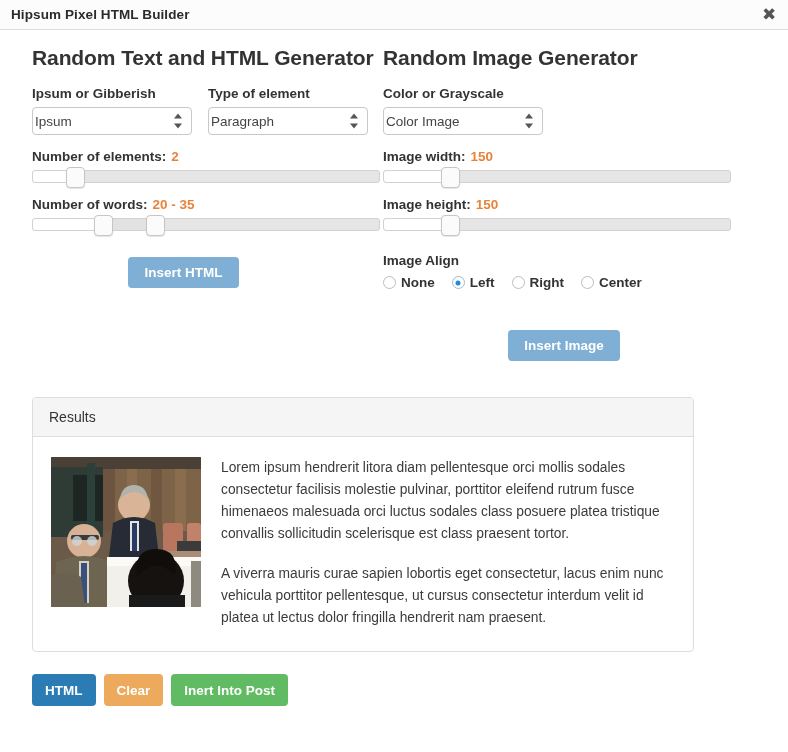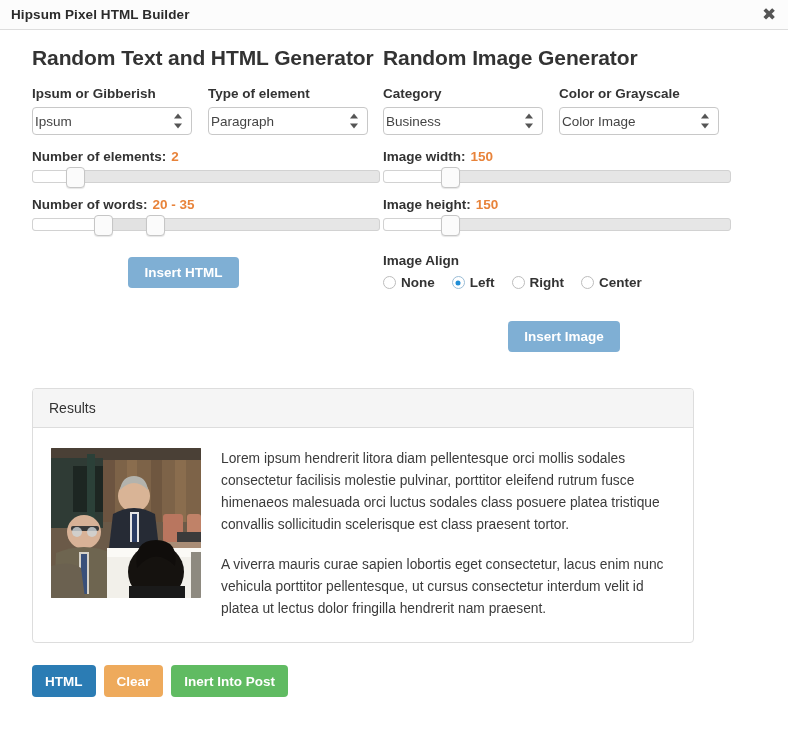--- a/index.html
+++ b/index.html
@@ -195,21 +195,21 @@
     background: #7fafd4;
     height: 31px;
     padding: 0 16px;
   }
   .insert-html-wrap {
     margin-top: 26px;
     text-align: center;
     padding-right: 40px;
   }
   .insert-image-wrap {
-    margin-top: 31px;
+    margin-top: 40px;
     text-align: center;
     padding-right: 30px;
   }
 
   
   .radio-group-label {
     font-size: 13.5px;
     font-weight: bold;
     color: #333333;
     margin-top: 22px;
@@ -375,30 +375,20 @@
 
     <div class="insert-html-wrap">
       <button class="btn btn-insert">Insert HTML</button>
     </div>
   </div>
 
   <div class="col col-right">
     <h2 class="section-title">Random Image Generator</h2>
 
     <div class="field-row">
-      <div class="field">
-        <div class="field-label">Category</div>
-        <div class="select">
-          <span>Business</span>
-          <span class="select-arrows">
-              <i class="up"></i>
-              <i class="dn"></i>
-            </span>
-        </div>
-      </div>
       <div class="field">
         <div class="field-label">Color or Grayscale</div>
         <div class="select">
           <span>Color Image</span>
           <span class="select-arrows">
               <i class="up"></i>
               <i class="dn"></i>
             </span>
         </div>
       </div>

